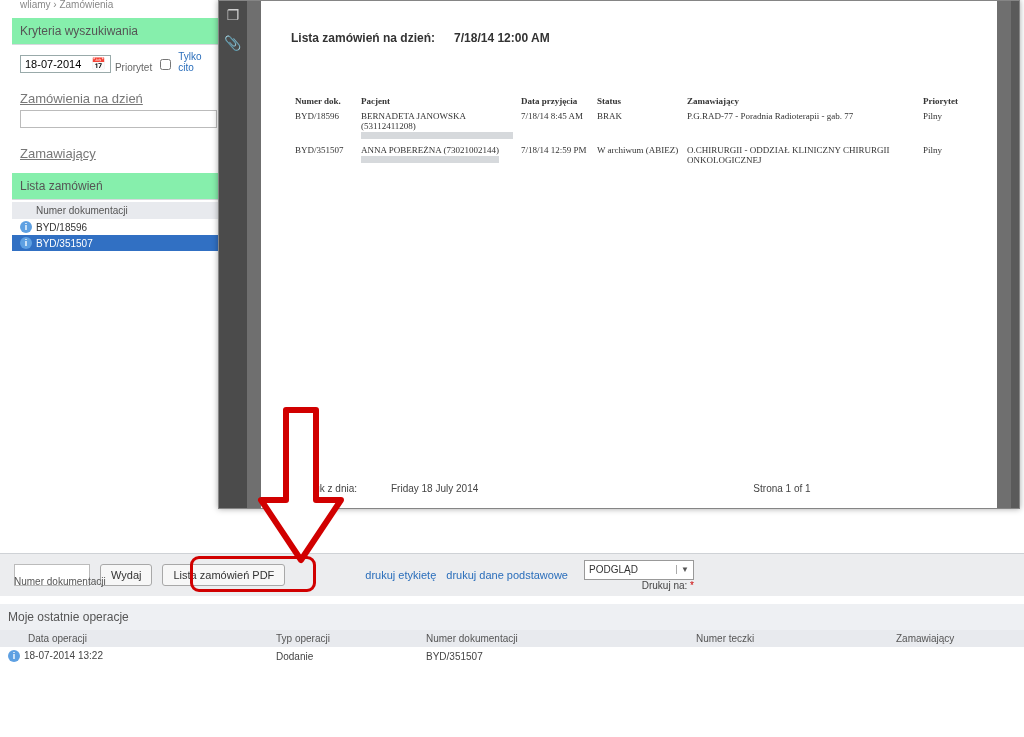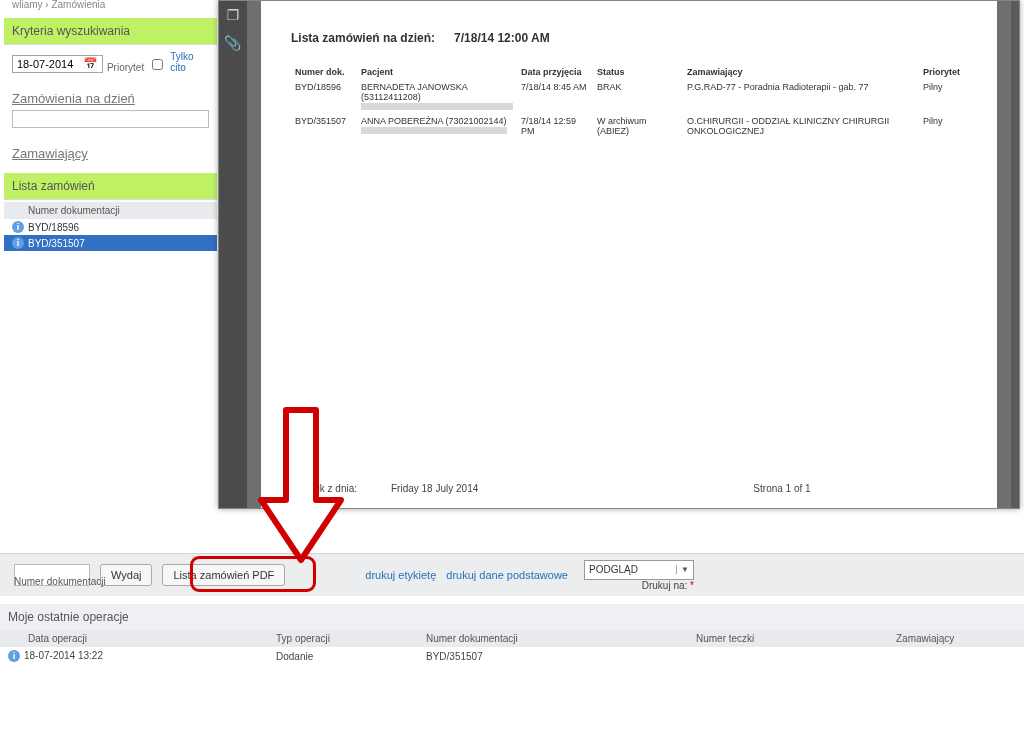--- a/index.html
+++ b/index.html
@@ -1,22 +1,22 @@
 <!DOCTYPE html>
 <html><head>
 <meta charset="utf-8">
 <style>
   html, body { margin:0; padding:0; font-family: Tahoma, Arial, sans-serif; font-size:11px; color:#333; background:#fff; width:1024px; height:737px; overflow:hidden; }
   .app-root { position:relative; width:1024px; height:737px; }
 
   
-  .left-col { position:absolute; left:4px; top:0; width:213px; height:736px; background:#fff; }
+  .left-col { position:absolute; left:12px; top:0; width:213px; height:736px; background:#fff; }
   .breadcrumb { height:18px; color:#888; padding:0 8px; white-space:nowrap; overflow:hidden; font-size:10px; line-height:10px;}
   .panel { border:none; }
-  .panel-hdr { background:#bef264; padding:6px 8px; font-size:12px; color:#555; border-bottom:1px solid #d6d9dd; }
+  .panel-hdr { background:#86efac; padding:6px 8px; font-size:12px; color:#555; border-bottom:1px solid #d6d9dd; }
   .panel-body { padding:6px 8px; }
   .search-row { display:flex; align-items:flex-end; gap:4px; }
   .date-field { display:flex; align-items:center; border:1px solid #9aa; background:#fff; padding:1px 2px; }
   .date-field input { border:none; outline:none; width:62px; font-size:11px; }
   .cal-ico { color:#6a8cc7; font-size:12px; padding:0 2px; }
   .plain-label { font-size:10px; color:#666; }
   .check { width:11px; height:11px; }
   .link-blue { color:#2a6ebb; }
   .sub-lbl { display:block; font-size:13px; color:#777; margin-top:18px;text-decoration:underline; }
   .thin-input { width:100%; height:18px; border:1px solid #bbb; margin-top:4px; box-sizing:border-box;}
@@ -29,21 +29,21 @@
   
   .pdf-win { position:absolute; left:218px; top:0; width:800px; height:507px; background:#fff; border:1px solid #858585; box-shadow:0 0 6px rgba(0,0,0,.35);}
   .pdf-chrome { position:absolute; left:0; top:0; width:28px; height:100%; background:#4b4b4b; }
   .pdf-chrome .tool { display:flex; align-items:center; justify-content:center; color:#cfcfcf; width:28px; height:28px; font-size:14px;}
   .pdf-scroll { position:absolute; right:0; top:0; width:8px; height:100%; background:#5a5a5a;}
   .pdf-page-wrap { position:absolute; left:28px; right:8px; top:0; bottom:0; background:#6f6f6f; padding:0 14px; box-sizing:border-box;}
   .pdf-page { background:#fff; width:100%; height:100%; position:relative; padding:30px 30px 12px 30px; box-sizing:border-box; font-family: Arial, sans-serif;}
   .pdf-title-row { display:flex; gap:19px; font-size:12px;}
   .pdf-title-lbl { font-weight:bold; }
   .pdf-title-val { font-weight:bold; }
-  .pdf-tbl { width:100%; margin-top:20px; border-collapse:collapse; font-size:9px; table-layout:fixed;}
+  .pdf-tbl { width:100%; margin-top:49px; border-collapse:collapse; font-size:9px; table-layout:fixed;font-family:Liberation Serif, serif;}
   .pdf-tbl th { text-align:left; font-weight:bold; padding:2px 4px; white-space:nowrap;}
   .pdf-tbl td { padding:3px 4px; vertical-align:top;}
   .pdf-tbl .redact { display:inline-block; vertical-align:middle;}
   .pdf-tbl .redact .txt { display:block; font-size:9px;}
   .pdf-tbl .redact .bar { display:block; height:7px; background:#d6d9dc; margin-top:1px;}
   .pdf-footer { position:absolute; left:30px; right:30px; bottom:14px; display:flex; font-size:10px; color:#444;}
   .pdf-footer .lbl { width:100px;}
   .pdf-footer .mid { flex:1; }
   .pdf-footer .rt { width:150px; text-align:center; margin-right:110px;}
 

